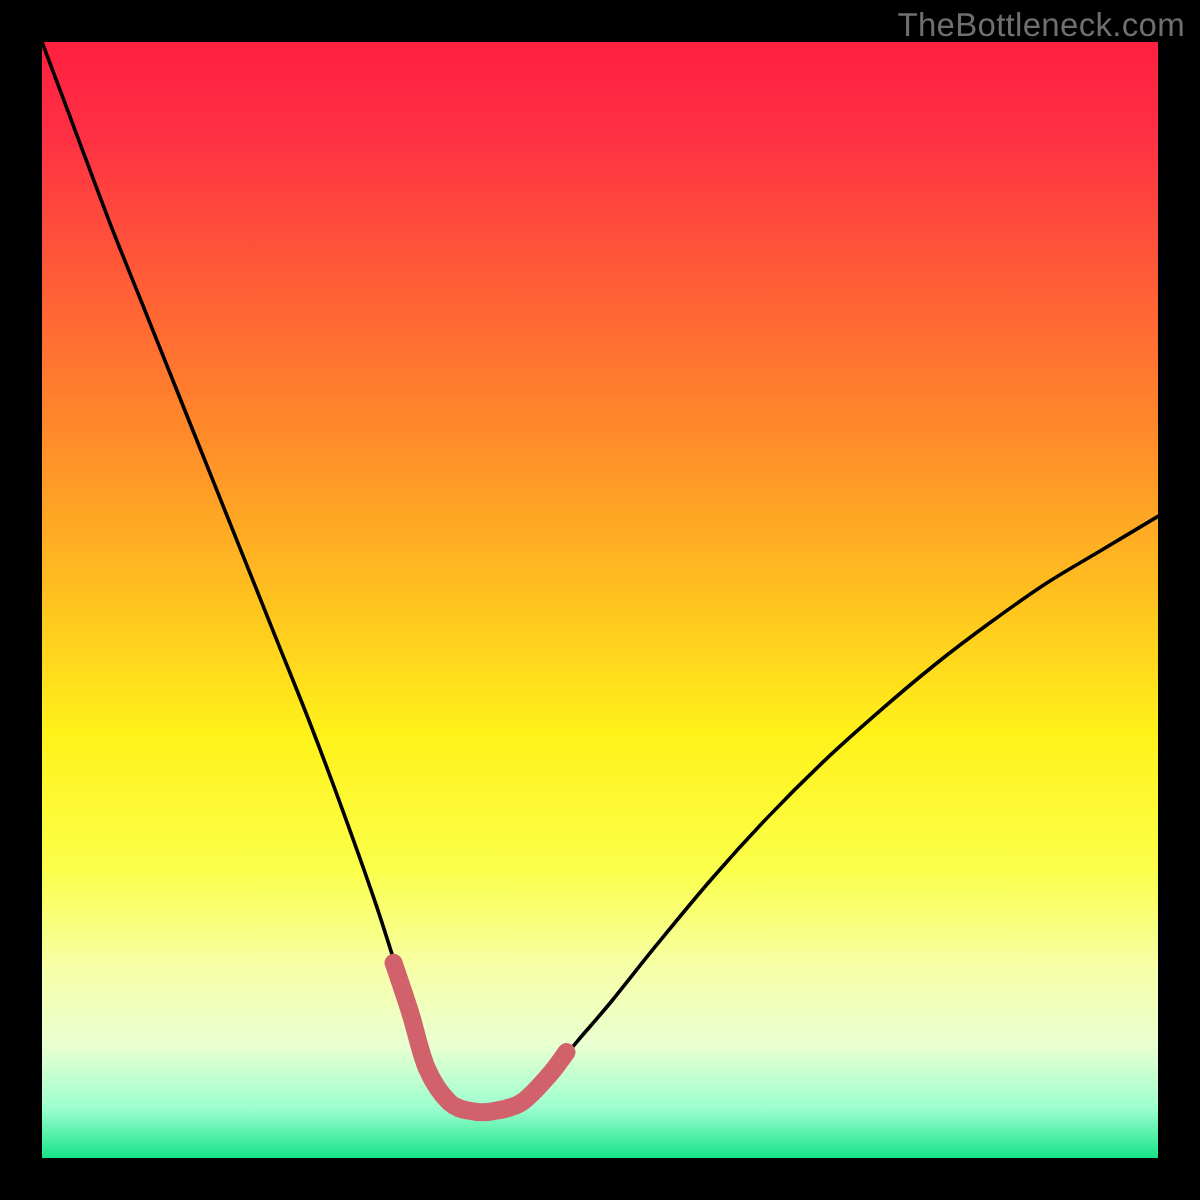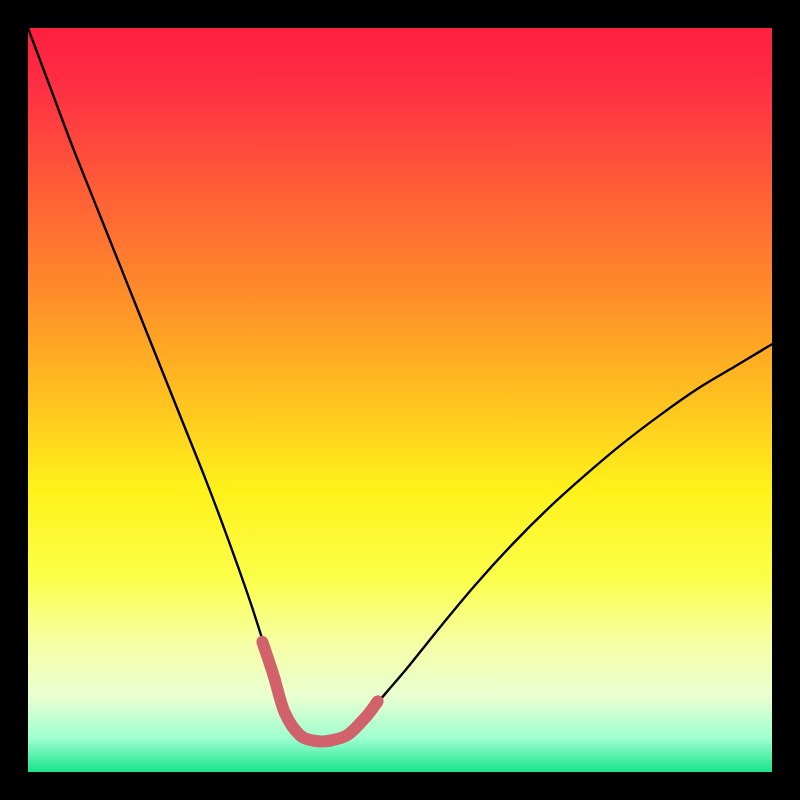--- a/index.html
+++ b/index.html
@@ -56,13 +56,14 @@
             <stop offset="100.00%" stop-color="#18e38a"></stop>
           </linearGradient>
       </defs>
       <rect id="bg-rect" x="0" y="0" width="744" height="744" fill="url(#bg-grad)"></rect>
       <g id="series-layer">
           <path d="M 0.00 0.00 C 3.72 9.92, 14.88 39.68, 22.32 59.52 C 29.76 79.36, 37.20 99.82, 44.64 119.04 C 52.08 138.26, 59.52 156.24, 66.96 174.84 C 74.40 193.44, 81.84 212.04, 89.28 230.64 C 96.72 249.24, 104.16 267.84, 111.60 286.44 C 119.04 305.04, 126.48 323.64, 133.92 342.24 C 141.36 360.84, 148.80 379.44, 156.24 398.04 C 163.68 416.64, 171.12 434.62, 178.56 453.84 C 186.00 473.06, 193.44 492.90, 200.88 513.36 C 208.32 533.82, 215.76 554.28, 223.20 576.60 C 230.64 598.92, 239.94 629.30, 245.52 647.28 C 251.10 665.26, 252.34 674.56, 256.68 684.48 C 261.02 694.40, 266.60 702.09, 271.56 706.80 C 276.52 711.51, 281.48 711.76, 286.44 712.75 C 291.40 713.74, 295.74 713.74, 301.32 712.75 C 306.90 711.76, 313.72 710.89, 319.92 706.80 C 326.12 702.71, 332.32 695.02, 338.52 688.20 C 344.72 681.38, 350.30 673.94, 357.12 665.88 C 363.94 657.82, 370.76 650.38, 379.44 639.84 C 388.12 629.30, 398.04 616.28, 409.20 602.64 C 420.36 589.00, 434.00 572.26, 446.40 558.00 C 458.80 543.74, 471.20 530.10, 483.60 517.08 C 496.00 504.06, 508.40 491.66, 520.80 479.88 C 533.20 468.10, 545.60 457.19, 558.00 446.40 C 570.40 435.61, 582.80 425.07, 595.20 415.15 C 607.60 405.23, 620.00 395.93, 632.40 386.88 C 644.80 377.83, 657.20 368.90, 669.60 360.84 C 682.00 352.78, 694.40 345.96, 706.80 338.52 C 719.20 331.08, 737.80 319.92, 744.00 316.20" fill="none" stroke="#000000" stroke-width="2.4" stroke-linecap="round" stroke-linejoin="round"></path>
           <path d="M 234.36 613.80 C 236.22 619.38, 241.80 635.50, 245.52 647.28 C 249.24 659.06, 252.34 674.56, 256.68 684.48 C 261.02 694.40, 266.60 702.09, 271.56 706.80 C 276.52 711.51, 281.48 711.76, 286.44 712.75 C 291.40 713.74, 295.74 713.74, 301.32 712.75 C 306.90 711.76, 313.72 710.89, 319.92 706.80 C 326.12 702.71, 333.56 693.78, 338.52 688.20 C 343.48 682.62, 347.82 675.80, 349.68 673.32" fill="none" stroke="#d1626c" stroke-width="12" stroke-linecap="round" stroke-linejoin="round"></path>
         </g>
     </svg>
   </div>
+  <div class="watermark">TheBottleneck.com</div>
 </div>
 
 </body></html>

